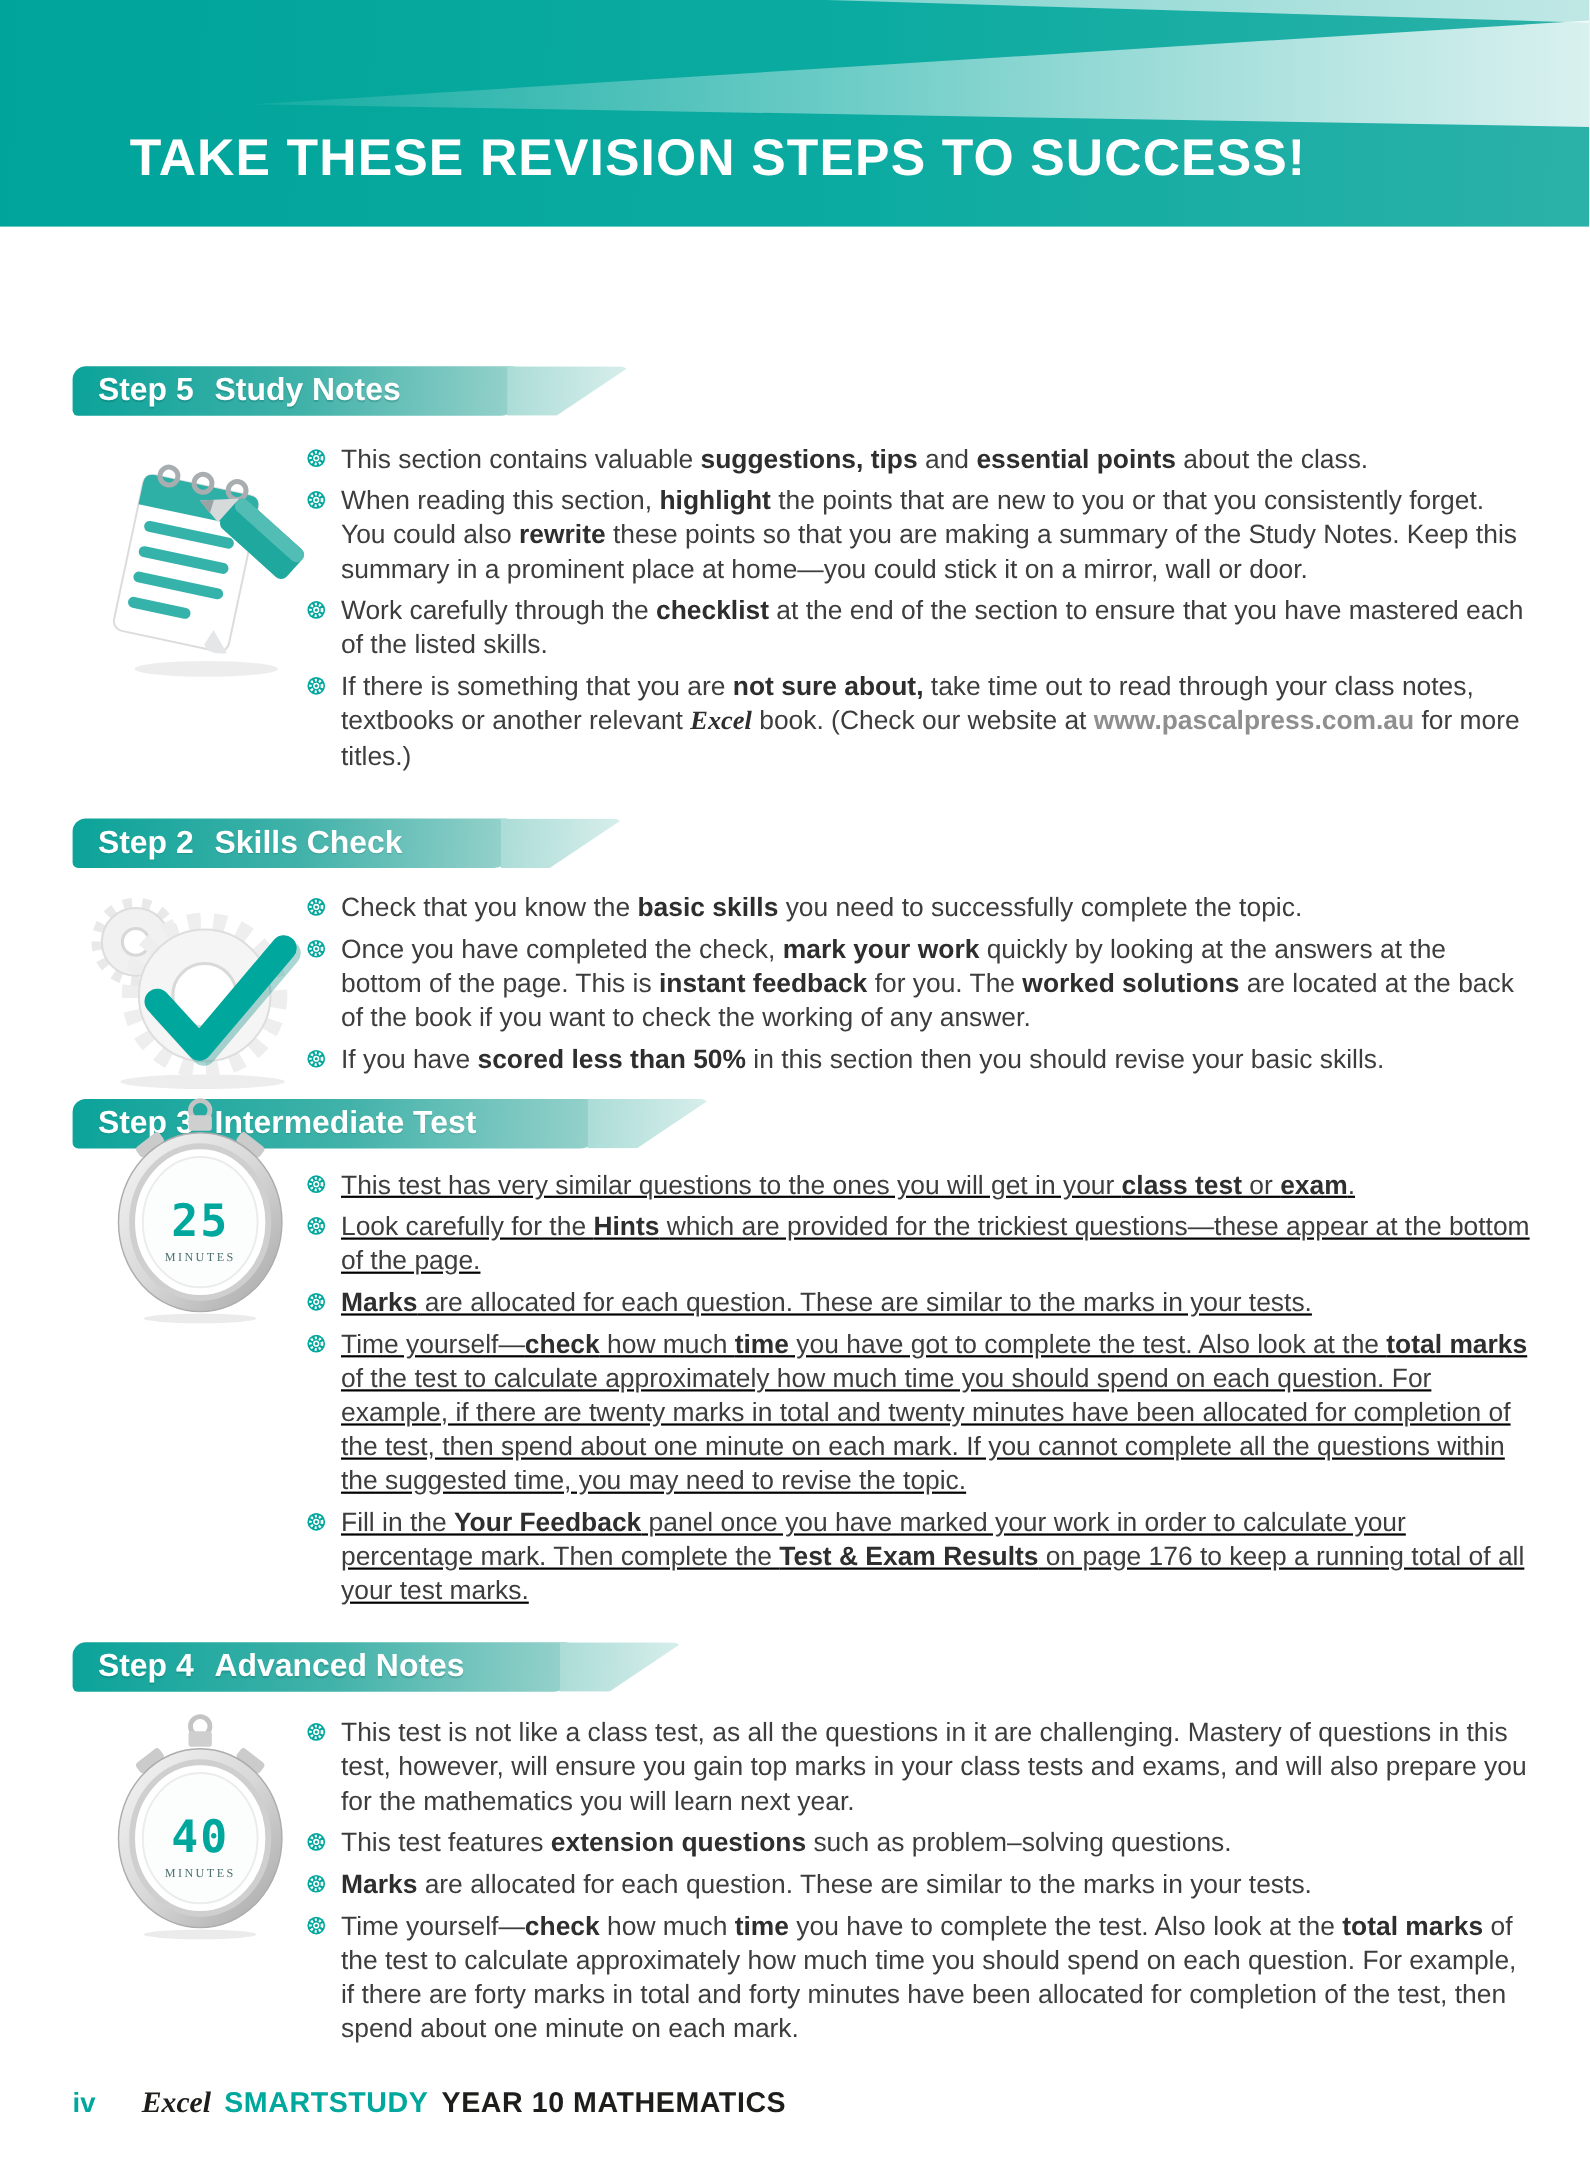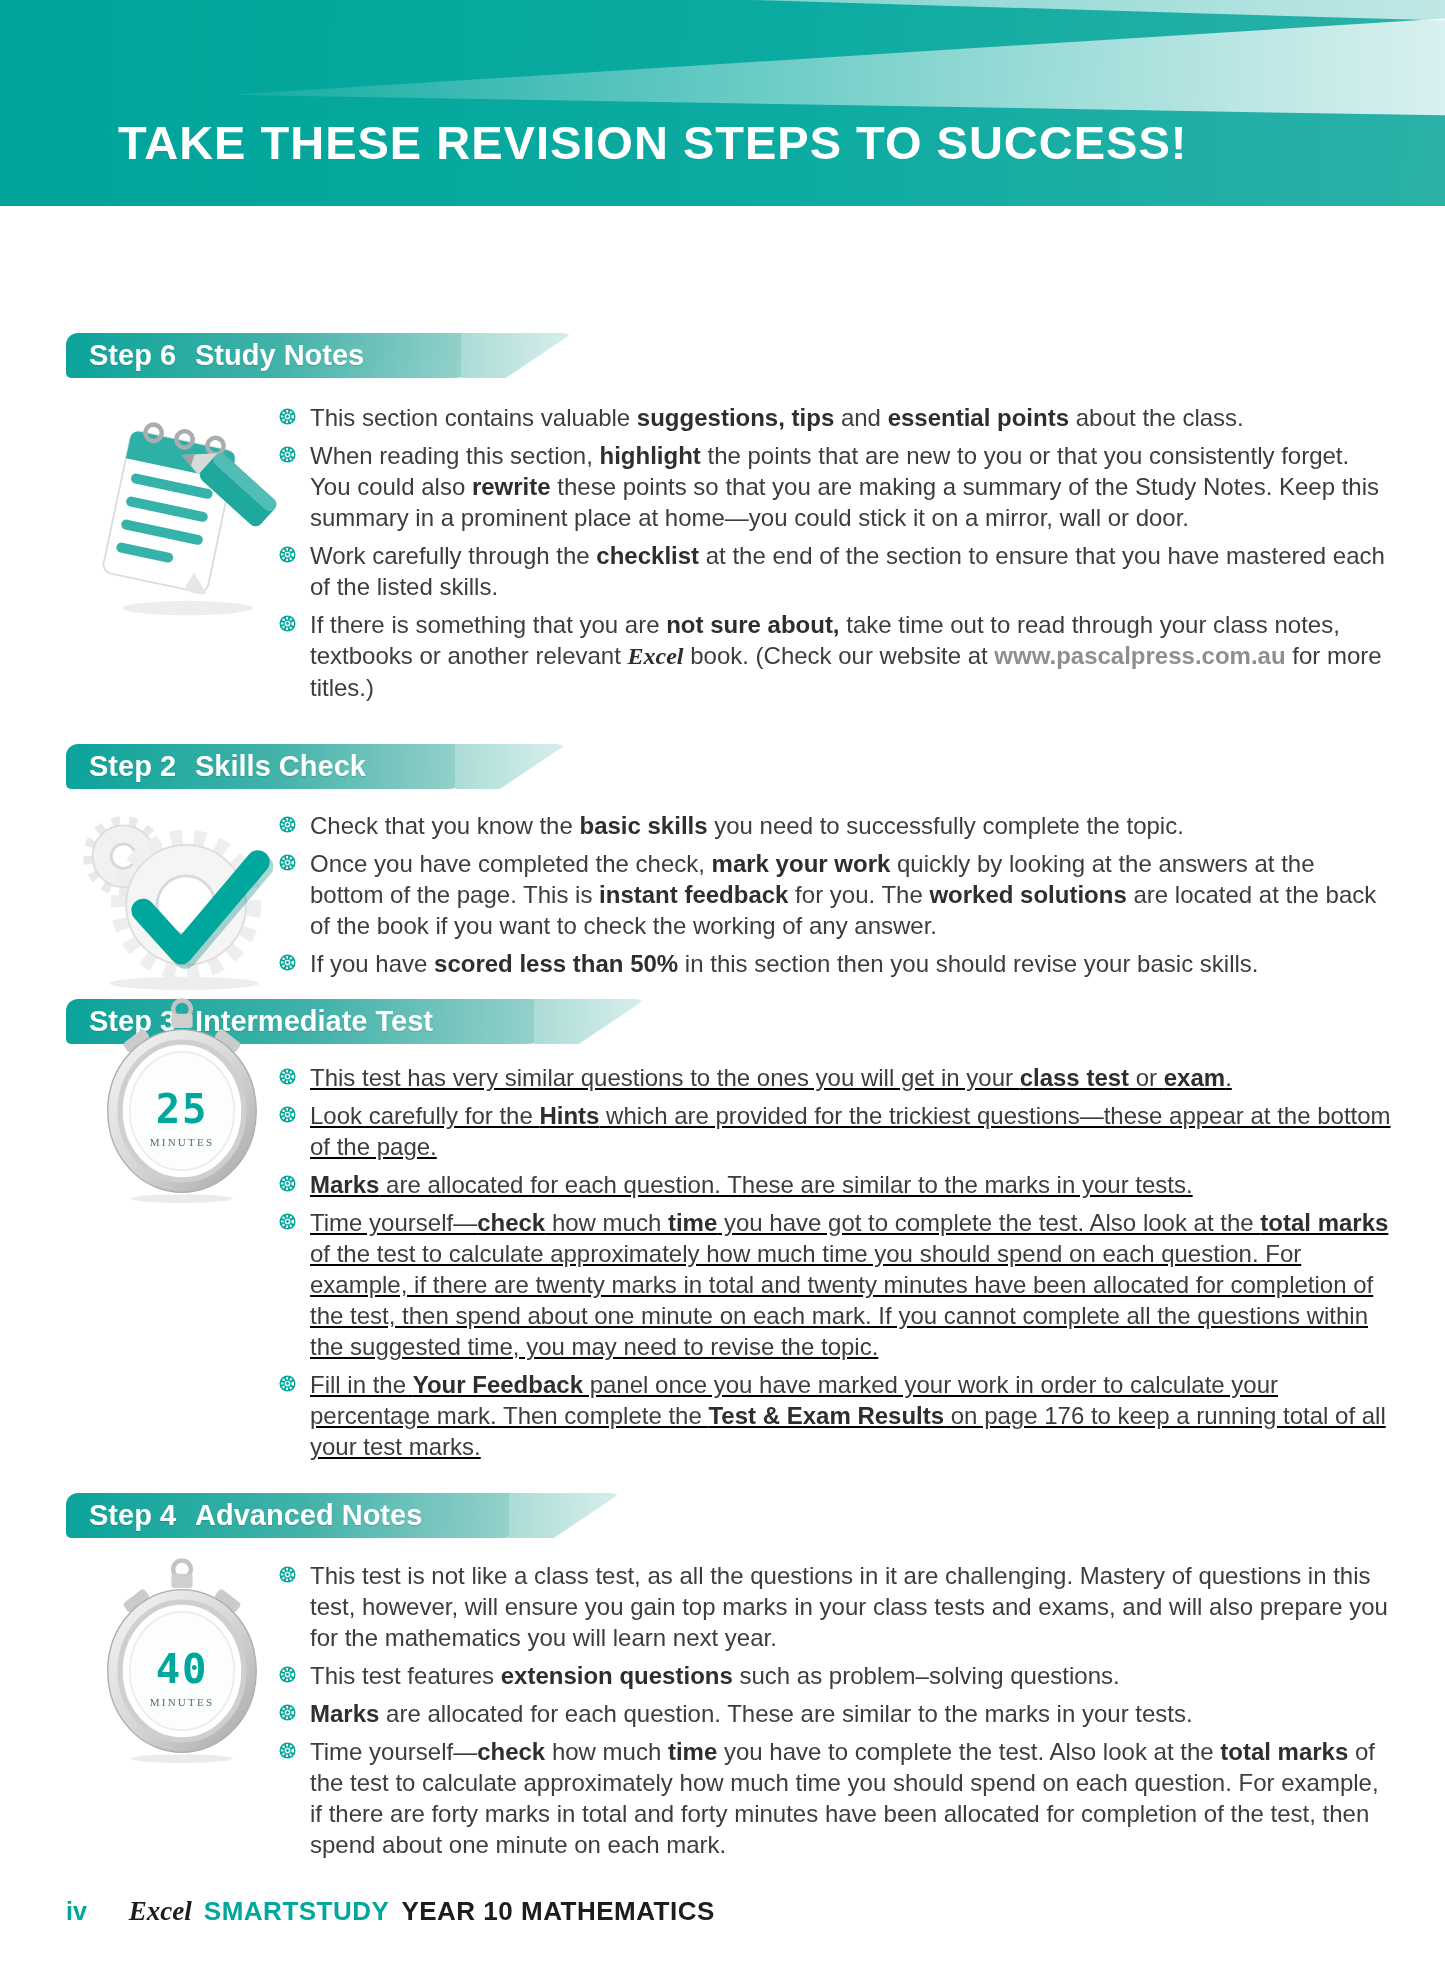--- a/index.html
+++ b/index.html
@@ -79,21 +79,21 @@
 <div class="page">
 
   <div class="banner">
     <div class="wedge1"></div>
     <div class="wedge2"></div>
     <h1>TAKE THESE REVISION STEPS TO SUCCESS!</h1>
   </div>
 
   <section class="step s1">
     <div class="step-bar">
-      <span>Step 6</span><span class="gap"></span><span>Study Notes</span>
+      <span>Step 5</span><span class="gap"></span><span>Study Notes</span>
     </div>
     <div class="icon-box">
       <svg viewBox="0 0 210 245" width="190" height="222" aria-hidden="true">
         <ellipse cx="110" cy="232" rx="72" ry="8" fill="rgba(0,0,0,0.07)"></ellipse>
         <g transform="rotate(12 100 130)">
           <rect x="30" y="48" width="118" height="160" rx="10" fill="#ffffff" stroke="#dcdcdc" stroke-width="2"></rect>
           <path d="M30 58 q0 -10 10 -10 h98 q10 0 10 10 v22 h-118 z" fill="#2eb0a7"></path>
           <path d="M130 188 l18 20 q-20 6 -24 -4 z" fill="#e4e6e7"></path>
           <rect x="40" y="94" width="92" height="11" rx="5.5" fill="#35b3aa"></rect>
           <rect x="40" y="120" width="92" height="11" rx="5.5" fill="#35b3aa"></rect>

